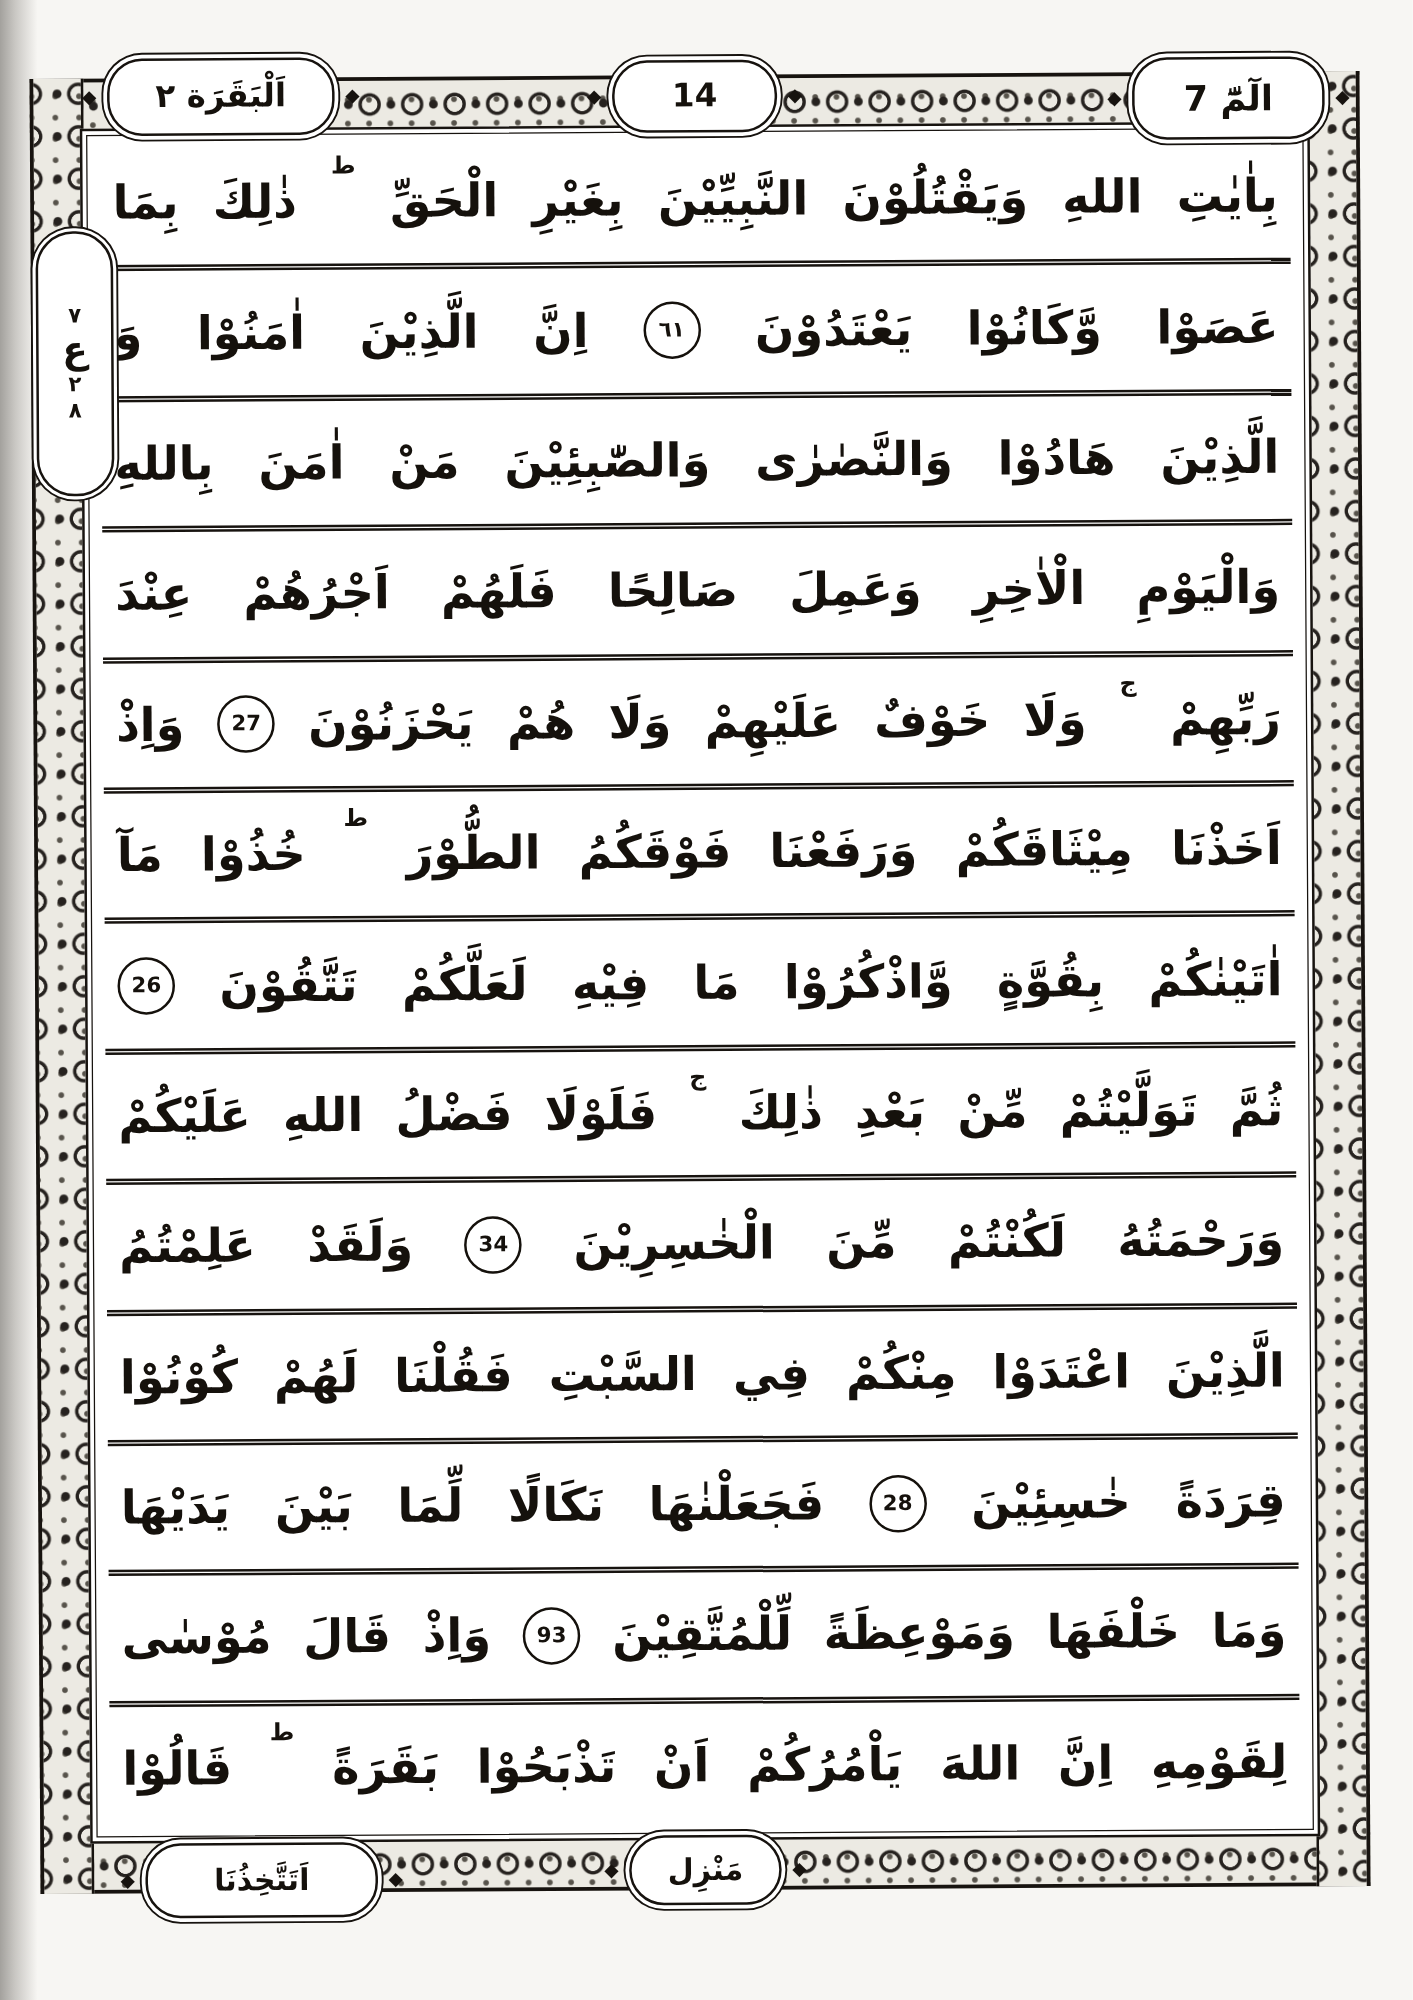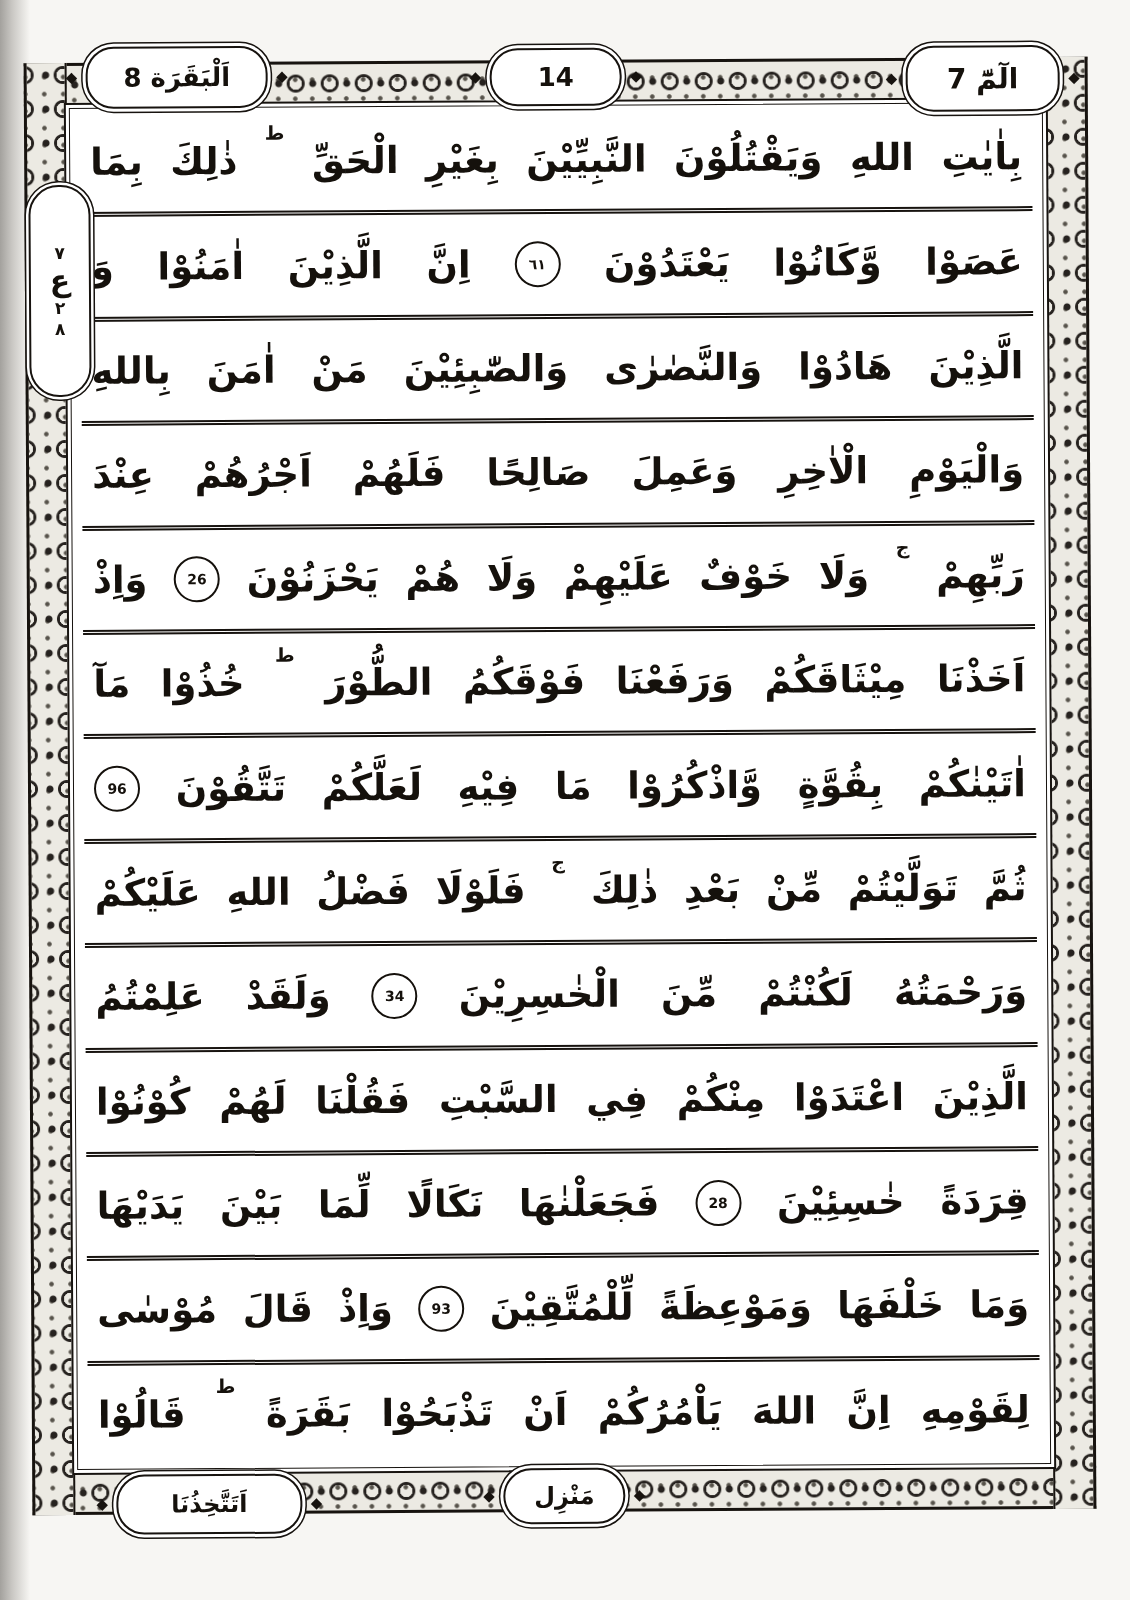--- a/index.html
+++ b/index.html
@@ -66,21 +66,21 @@
     font-size: 37px;
     white-space: nowrap;
     overflow: hidden;
   }
   .text-row:last-child { border-bottom: none; }
   .word { letter-spacing: 0; }
   .ayah-marker {
     display: inline-flex; align-items: center; justify-content: center;
     width: 42px; height: 42px;
     border: 2.5px solid #15110c; border-radius: 50%;
-    font-size: 14px; font-weight: bold;
+    font-size: 17px; font-weight: bold;
     flex: 0 0 auto;
   }
   .stop-mark {
     font-size: 19px; font-weight: bold;
     align-self: flex-start; margin-top: 10px;
     flex: 0 0 auto;
   }
 
   
   .cartouche {
@@ -128,21 +128,21 @@
 
 <div class="page-frame">
 
   <div class="orn orn-top"></div>
   <div class="orn orn-bottom"></div>
   <div class="orn orn-left"></div>
   <div class="orn orn-right"></div>
 
   <div class="cartouche c-surah">
     <span class="finial f-left">◆</span>
-    <span>اَلْبَقَرَة 8</span>
+    <span>اَلْبَقَرَة ٢</span>
     <span class="finial f-right">◆</span>
   </div>
 
   <div class="cartouche c-page">
     <span class="finial f-left">◆</span>
     <span>14</span>
     <span class="finial f-right">◆</span>
   </div>
 
   <div class="cartouche c-juz">
@@ -201,42 +201,42 @@
         </div>
         <div class="text-row">
           <span class="word">رَبِّهِمْ</span>
           <span class="stop-mark">ج</span>
           <span class="word">وَلَا</span>
           <span class="word">خَوْفٌ</span>
           <span class="word">عَلَيْهِمْ</span>
           <span class="word">وَلَا</span>
           <span class="word">هُمْ</span>
           <span class="word">يَحْزَنُوْنَ</span>
-          <span class="ayah-marker">26</span>
+          <span class="ayah-marker">27</span>
           <span class="word">وَاِذْ</span>
         </div>
         <div class="text-row">
           <span class="word">اَخَذْنَا</span>
           <span class="word">مِيْثَاقَكُمْ</span>
           <span class="word">وَرَفَعْنَا</span>
           <span class="word">فَوْقَكُمُ</span>
           <span class="word">الطُّوْرَ</span>
           <span class="stop-mark">ط</span>
           <span class="word">خُذُوْا</span>
           <span class="word">مَآ</span>
         </div>
         <div class="text-row">
           <span class="word">اٰتَيْنٰكُمْ</span>
           <span class="word">بِقُوَّةٍ</span>
           <span class="word">وَّاذْكُرُوْا</span>
           <span class="word">مَا</span>
           <span class="word">فِيْهِ</span>
           <span class="word">لَعَلَّكُمْ</span>
           <span class="word">تَتَّقُوْنَ</span>
-          <span class="ayah-marker">96</span>
+          <span class="ayah-marker">26</span>
         </div>
         <div class="text-row">
           <span class="word">ثُمَّ</span>
           <span class="word">تَوَلَّيْتُمْ</span>
           <span class="word">مِّنْ</span>
           <span class="word">بَعْدِ</span>
           <span class="word">ذٰلِكَ</span>
           <span class="stop-mark">ج</span>
           <span class="word">فَلَوْلَا</span>
           <span class="word">فَضْلُ</span>

